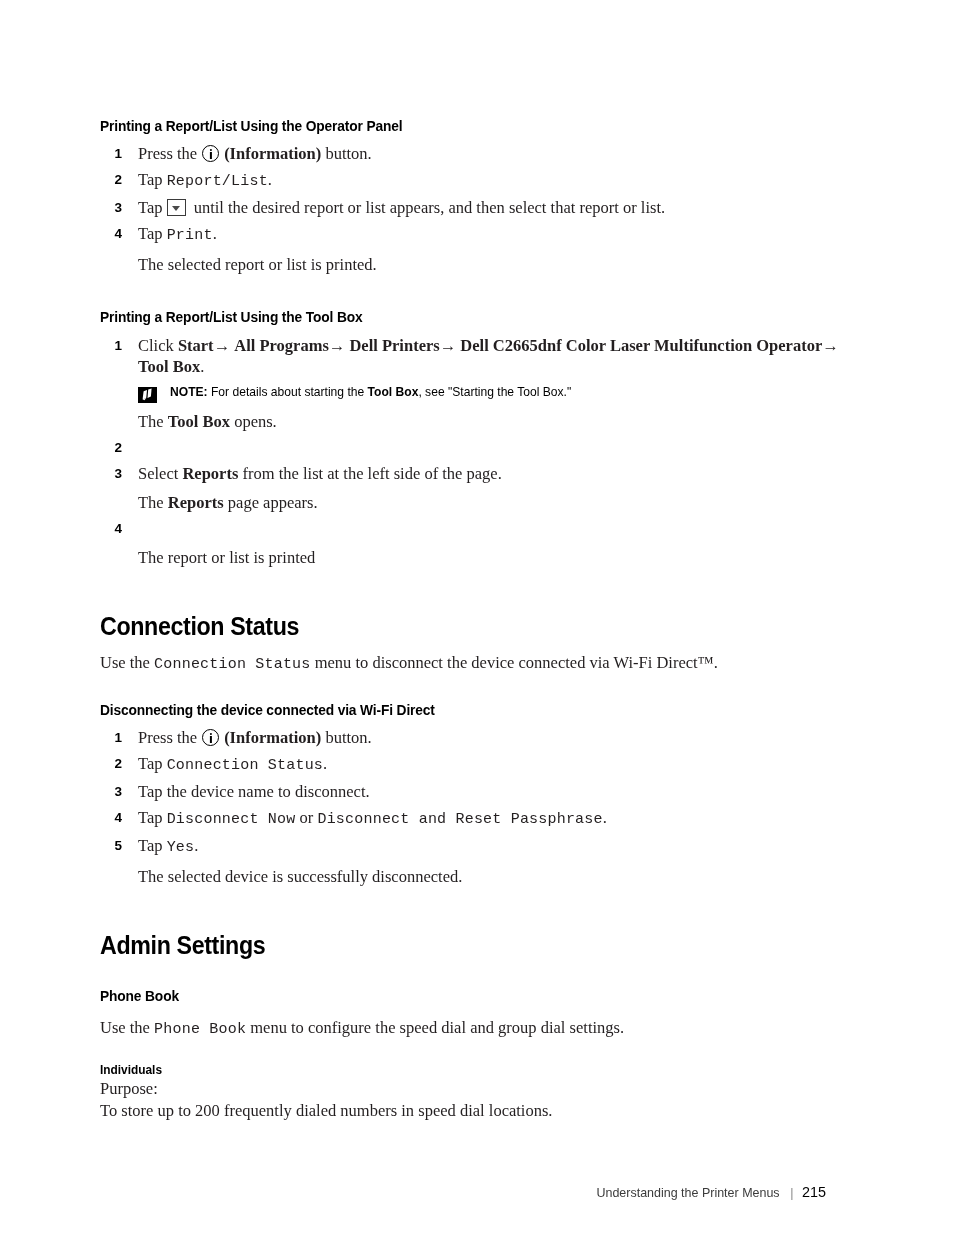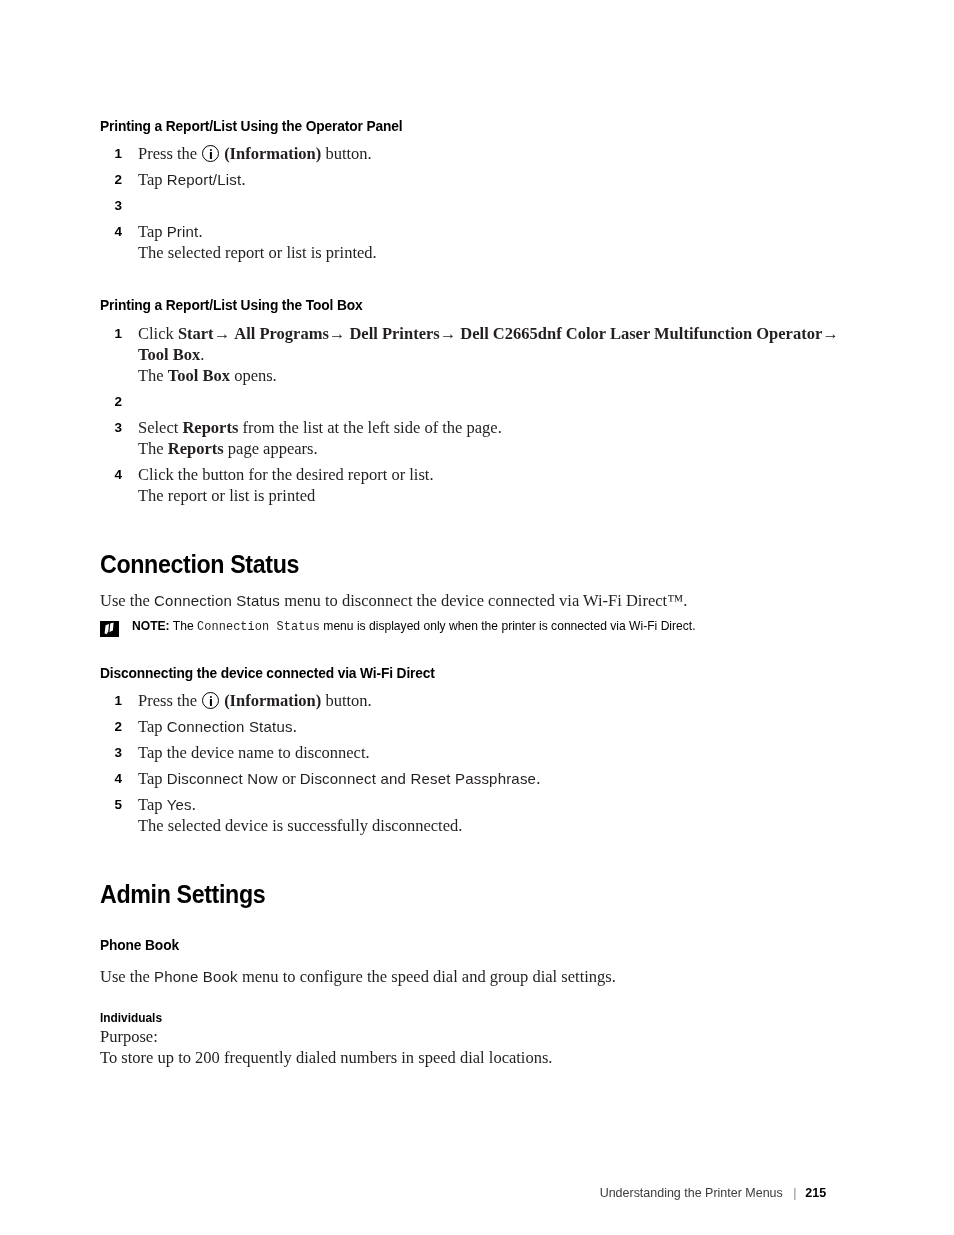--- a/index.html
+++ b/index.html
@@ -60,21 +60,21 @@
 
   
   .body {
     font-family: "Liberation Serif", "DejaVu Serif", serif;
     font-size: 16.5px;
     line-height: 1.3;
     color: #231f20;
     margin: 0;
   }
   .mono {
-    font-family: Liberation Sans, sans-serif;
+    font-family: Liberation Mono, monospace;
     font-size: 15px;
     color: #231f20;
     letter-spacing: 0.2px;
   }
   b, .b { font-weight: bold; }
 
   
   .steps { margin: 0; padding: 0; }
   .step {
     position: relative;
@@ -99,21 +99,21 @@
     font-size: 16.5px;
     line-height: 21px;
     color: #231f20;
   }
   .sub {
     padding-left: 38px;
     font-family: "Liberation Serif", "DejaVu Serif", serif;
     font-size: 16.5px;
     line-height: 21px;
     color: #231f20;
-    margin-top: 0;
+    margin-top: 8px;
   }
 
   
   .info-icon {
     display: inline-block;
     width: 17px;
     height: 17px;
     border: 1.6px solid #000;
     border-radius: 50%;
     position: relative;
@@ -225,22 +225,22 @@
     transform: scaleX(0.96);
     transform-origin: right center;
   }
   .footer .sep {
     display: inline-block;
     margin: 0 9px 0 11px;
     color: #8a8a8a;
     font-weight: normal;
   }
   .footer .pageno {
-    font-weight: bold;
-    font-size: 13px;
+    font-weight: normal;
+    font-size: 15px;
     color: #000;
   }
 </style>
 </head>
 <body>
 
 <div class="page">
   <div class="content">
 
     <h2 class="h2">Printing a Report/List Using the Operator Panel</h2>
@@ -252,76 +252,76 @@
         <span class="txt"><span>Press the</span><span class="info-icon"></span><b>(Information)</b> <span>button.</span></span>
       </div>
 
       <div class="step">
         <span class="num">2</span>
         <span class="txt"><span>Tap</span> <span class="mono">Report/List</span><span>.</span></span>
       </div>
 
       <div class="step">
         <span class="num">3</span>
+        <span class="txt"><span>Tap</span><span class="dropdown-icon"></span> <span>until the desired report or list appears, and then select that report or list.</span></span>
       </div>
 
       <div class="step">
         <span class="num">4</span>
         <span class="txt"><span>Tap</span> <span class="mono">Print</span><span>.</span></span>
       </div>
 
       <div class="sub">The selected report or list is printed.</div>
     </div>
 
     <h2 class="h2 sec-h2">Printing a Report/List Using the Tool Box</h2>
 
     <div class="steps first-step">
 
       <div class="step">
         <span class="num">1</span>
         <span class="txt"><span>Click </span><b>Start</b><span>→</span> <b>All Programs</b><span>→</span> <b>Dell Printers</b><span>→</span> <b>Dell C2665dnf Color Laser Multifunction Operator</b><span>→</span> <b>Tool Box</b><span>.</span></span>
       </div>
 
+      <div class="note indented">
+        <span class="note-icon">
+          <svg width="19" height="16" viewBox="0 0 19 16" aria-hidden="true">
+            <rect x="0" y="0" width="19" height="16" fill="#000"></rect>
+            <path d="M4.6 12.4 L5.6 4.3 L9.0 3.0 L8.2 11.3 Z" fill="#ffffff"></path>
+            <path d="M4.6 12.4 L8.2 11.3 L6.3 13.3 Z" fill="#ffffff"></path>
+            <path d="M10.2 2.6 L13.6 1.4 L12.9 9.6 L9.5 10.9 Z" fill="#ffffff"></path>
+          </svg>
+        </span>
+        <span class="note-text"><span class="note-label">NOTE:</span> <span>For details about starting the </span><b>Tool Box</b><span>, see "Starting the Tool Box."</span></span>
+      </div>
 
       <div class="sub"><span>The </span><b>Tool Box</b><span> opens.</span></div>
 
       <div class="step">
         <span class="num">2</span>
       </div>
 
       <div class="step">
         <span class="num">3</span>
         <span class="txt"><span>Select </span><b>Reports</b><span> from the list at the left side of the page.</span></span>
       </div>
 
       <div class="sub"><span>The </span><b>Reports</b><span> page appears.</span></div>
 
       <div class="step">
         <span class="num">4</span>
-        <span class="txt">Click the button for the desired report or list.</span>
       </div>
 
       <div class="sub">The report or list is printed</div>
     </div>
 
     <h1 class="h1 sec-h1">Connection Status</h1>
 
     <p class="body para"><span>Use the </span><span class="mono">Connection Status</span><span> menu to disconnect the device connected via Wi-Fi Direct™.</span></p>
 
-    <div class="note">
-      <span class="note-icon">
-        <svg width="19" height="16" viewBox="0 0 19 16" aria-hidden="true">
-          <rect x="0" y="0" width="19" height="16" fill="#000"></rect>
-          <path d="M4.6 12.4 L5.6 4.3 L9.0 3.0 L8.2 11.3 Z" fill="#ffffff"></path>
-          <path d="M4.6 12.4 L8.2 11.3 L6.3 13.3 Z" fill="#ffffff"></path>
-          <path d="M10.2 2.6 L13.6 1.4 L12.9 9.6 L9.5 10.9 Z" fill="#ffffff"></path>
-        </svg>
-      </span>
-      <span class="note-text"><span class="note-label">NOTE:</span> <span>The </span><span class="mono">Connection Status</span><span> menu is displayed only when the printer is connected via Wi-Fi Direct.</span></span>
-    </div>
 
     <h2 class="h2 sec-h2b">Disconnecting the device connected via Wi-Fi Direct</h2>
 
     <div class="steps first-step">
 
       <div class="step">
         <span class="num">1</span>
         <span class="txt"><span>Press the</span><span class="info-icon"></span><b>(Information)</b> <span>button.</span></span>
       </div>
 

